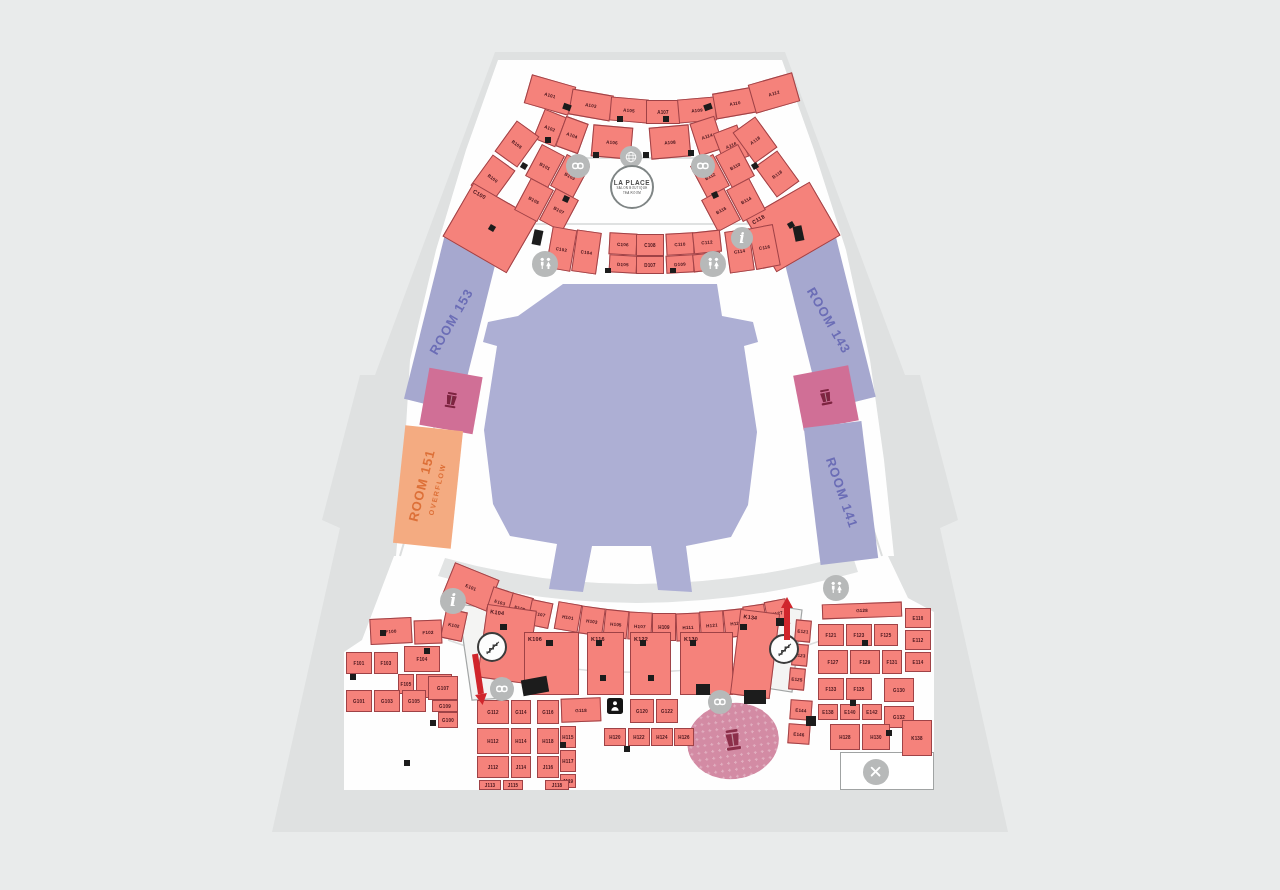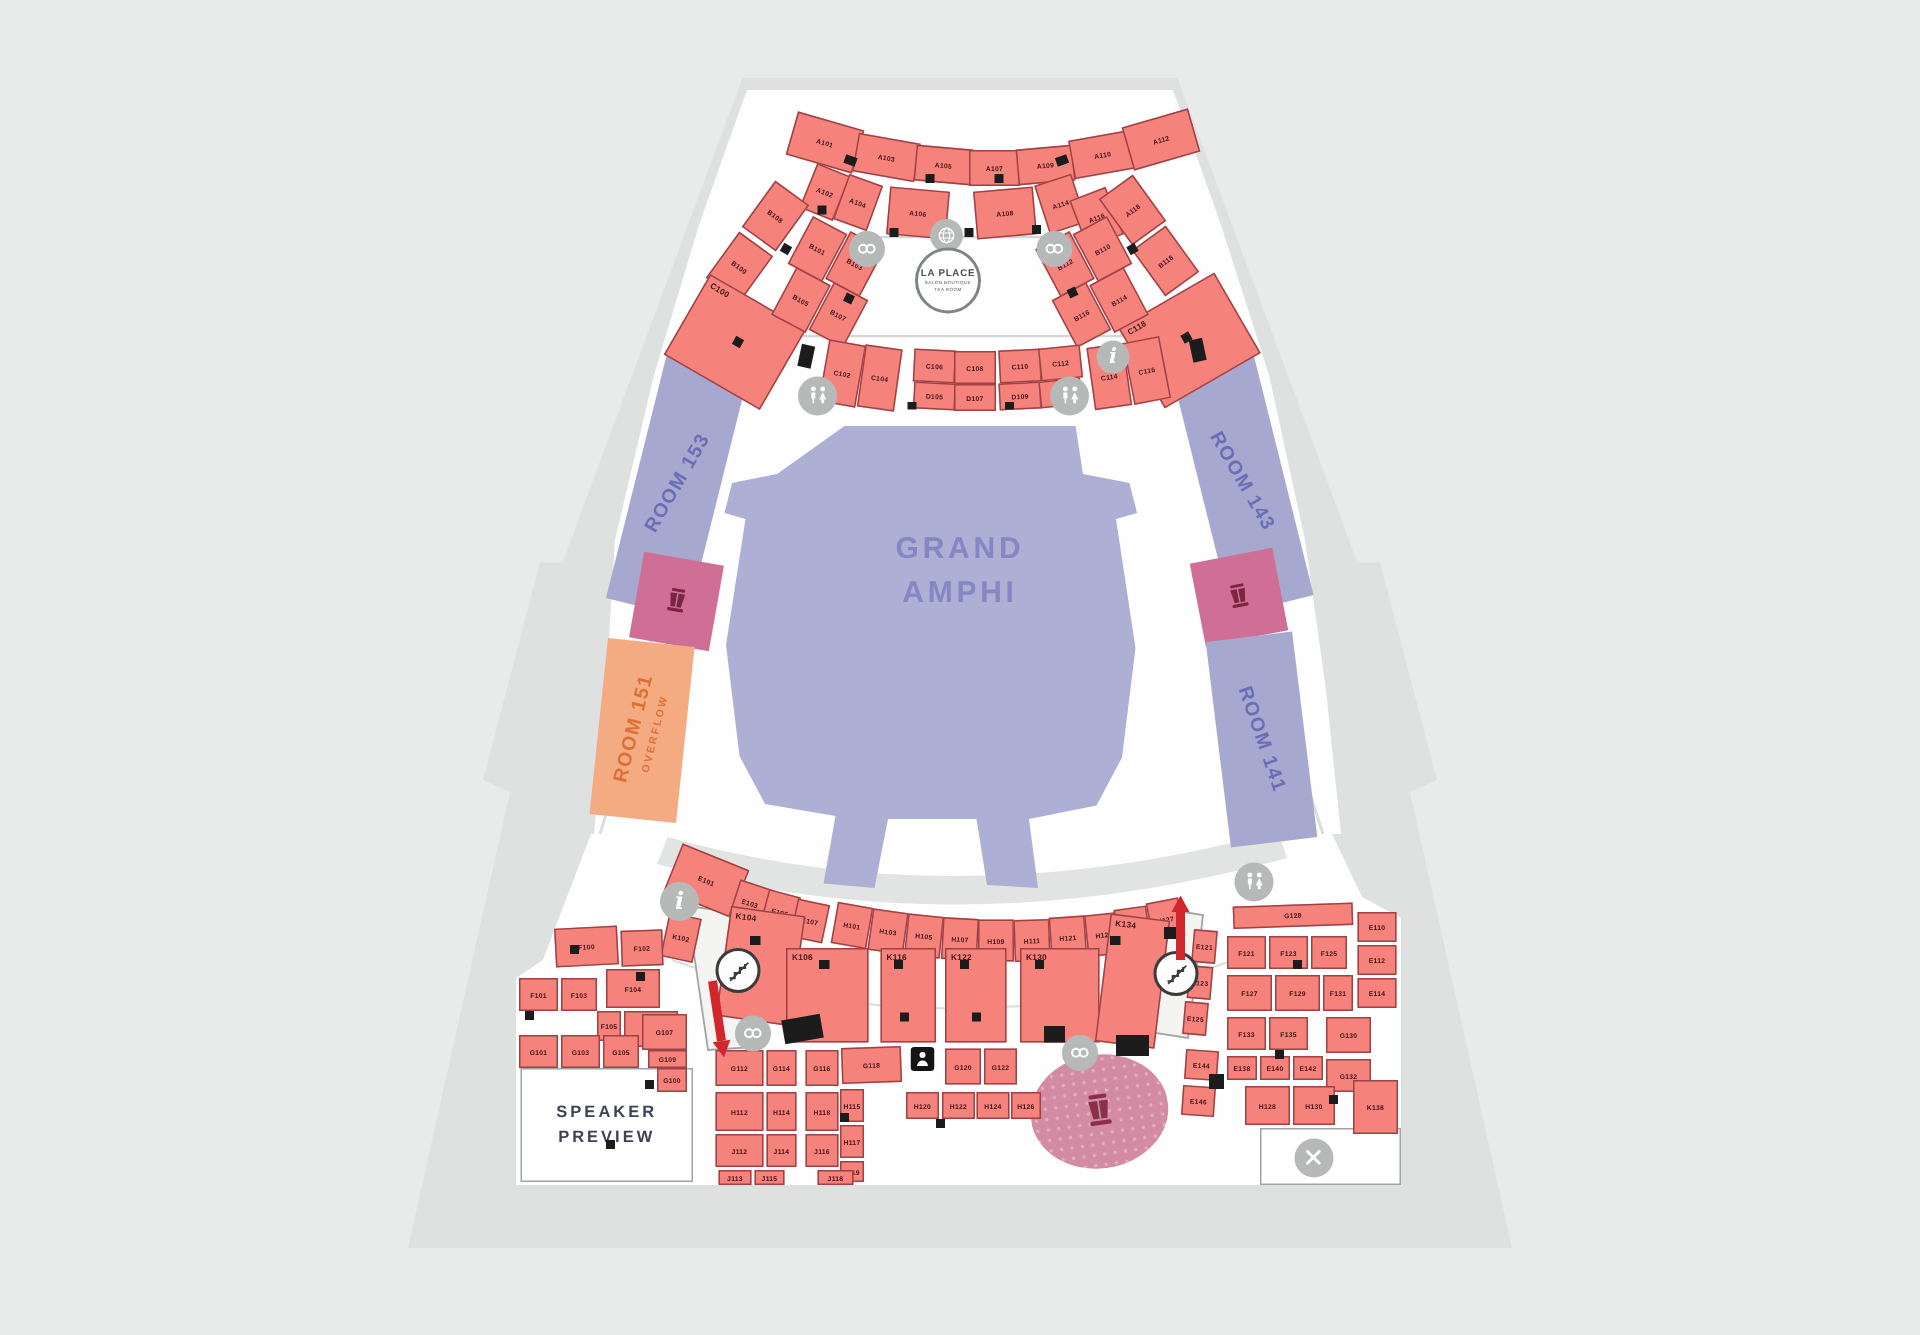--- a/index.html
+++ b/index.html
@@ -87,23 +87,20 @@
       <div class="zone" style="left: 798px; top: 370px; width: 56px; height: 56px; background-color: rgb(208, 111, 150); transform: rotate(-11deg);">
         <div class="zicon" style="color: rgb(125, 36, 64);"><svg viewBox="0 0 20 22" width="18" height="19.8">
       <rect x="5" y="1.5" width="10" height="2.2" rx="1" fill="currentColor"></rect>
       <path d="M4.5 5h11l-1.6 10H6.1z" fill="currentColor"></path>
       <rect x="4" y="16" width="12" height="2.4" rx="1" fill="currentColor"></rect>
       <path d="M10 5v10" stroke="rgba(255,255,255,.45)" stroke-width="1"></path>
           </svg></div>
       </div>
       <div class="zone" style="left: 812px; top: 424px; width: 58px; height: 138px; background-color: rgb(166, 168, 207); transform: rotate(-7deg);">
         <div class="zlabel" style="transform: translate(-50%, -50%) rotate(78deg); color: rgb(107, 109, 182); font-size: 13px;">ROOM 141</div>
-      </div>
-      <div class="zone bordered" style="left: 347px; top: 712px; width: 115px; height: 76px; background-color: rgb(255, 255, 255); transform: rotate(0deg);">
-        <div class="zlabel wrapped" style="transform: translate(-50%, -50%) rotate(0deg); color: rgb(61, 66, 87); font-size: 11px; width: 92px;">SPEAKER PREVIEW</div>
       </div>
       <div class="zone bordered" style="left: 840px; top: 752px; width: 94px; height: 38px; background-color: rgb(255, 255, 255); transform: rotate(0deg);"></div>
       <div class="zone ellipse dotted" style="left: 687px; top: 703px; width: 92px; height: 76px; background-color: rgb(211, 139, 164); transform: rotate(-8deg);">
         <div class="zicon" style="color: rgb(140, 47, 74);"><svg viewBox="0 0 20 22" width="24" height="26.400000000000002">
       <rect x="5" y="1.5" width="10" height="2.2" rx="1" fill="currentColor"></rect>
       <path d="M4.5 5h11l-1.6 10H6.1z" fill="currentColor"></path>
       <rect x="4" y="16" width="12" height="2.4" rx="1" fill="currentColor"></rect>
       <path d="M10 5v10" stroke="rgba(255,255,255,.45)" stroke-width="1"></path>
           </svg></div>
       </div>
@@ -348,21 +345,20 @@
       </div>
       <div class="icn icn-person" style="left: 607px; top: 698px; width: 16px; height: 16px;">
         <svg viewBox="0 0 24 24" width="100%" height="100%">
     <rect width="24" height="24" rx="4" fill="#141414"></rect>
     <circle cx="12" cy="8" r="3" fill="#fff"></circle>
     <path d="M6.5 19c.4-3.6 2.6-5.5 5.5-5.5s5.1 1.9 5.5 5.5z" fill="#fff"></path>
         </svg>
       </div>
     </div>
 
-  <div class="amphi-label">GRAND AMPHI</div>
 
   <div class="stamp-globe">
     <svg viewBox="0 0 24 24" width="16" height="16">
       <circle cx="12" cy="12" r="7.2" fill="none" stroke="#fff" stroke-width="1.4"></circle>
       <ellipse cx="12" cy="12" rx="3.2" ry="7.2" fill="none" stroke="#fff" stroke-width="1.1"></ellipse>
       <path d="M5 9.5h14M5 14.5h14" stroke="#fff" stroke-width="1.1" fill="none"></path>
     </svg>
   </div>
   <div class="stamp-circle">
     <div class="stamp-name">LA PLACE</div>

